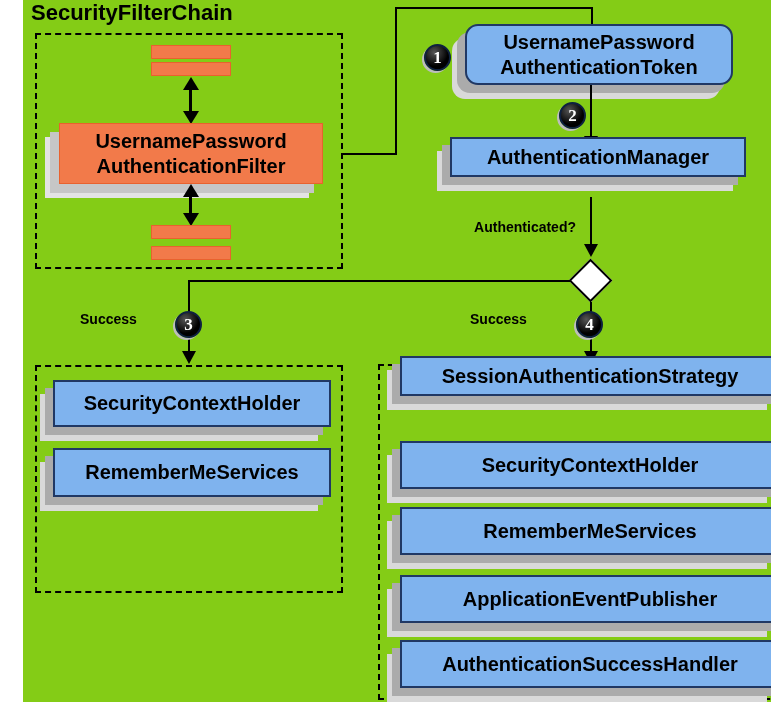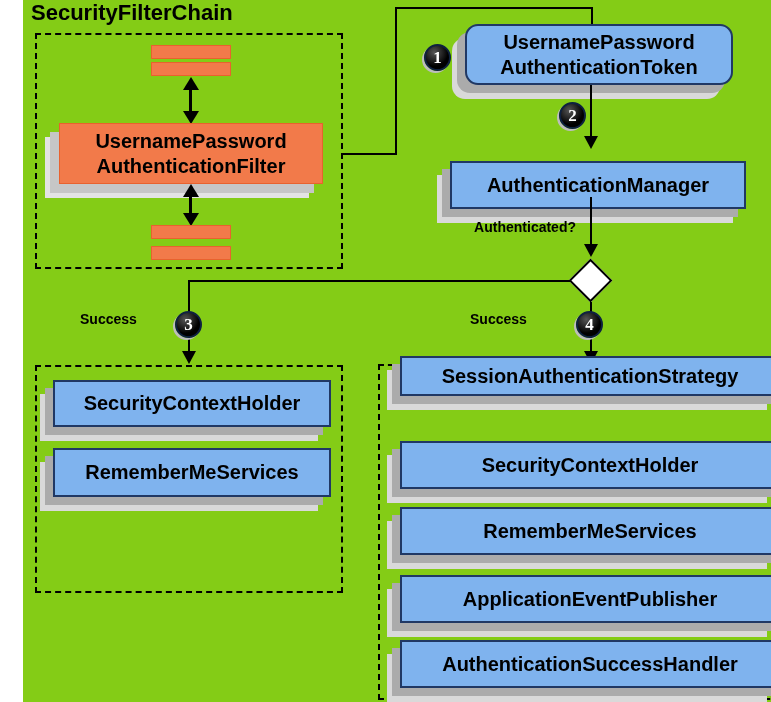--- a/index.html
+++ b/index.html
@@ -91,21 +91,21 @@
   <div class="badge" style="left:401px;top:44px;">1</div>
 
   <div class="box blue token" style="left:442px;top:24px;width:268px;height:61px;">UsernamePassword
 AuthenticationToken</div>
 
   <div class="vline" style="left:567px;top:85px;height:52px;"></div>
   <div class="tri-down" style="left:561px;top:136px;"></div>
 
   <div class="badge" style="left:536px;top:102px;">2</div>
 
-  <div class="box blue" style="left:427px;top:161px;width:296px;height:48px;">AuthenticationManager</div>
+  <div class="box blue" style="left:427px;top:137px;width:296px;height:40px;">AuthenticationManager</div>
 
   <div class="vline" style="left:567px;top:197px;height:48px;"></div>
   <div class="tri-down" style="left:561px;top:244px;"></div>
 
   <div class="lbl" style="left:381px;top:220px;width:172px;text-align:right;">Authenticated?</div>
 
   <div class="diamond" style="left:552px;top:265px;"></div>
 
   <div class="hline" style="left:166px;top:280px;width:381px;"></div>
   <div class="vline" style="left:165px;top:280px;height:72px;"></div>

